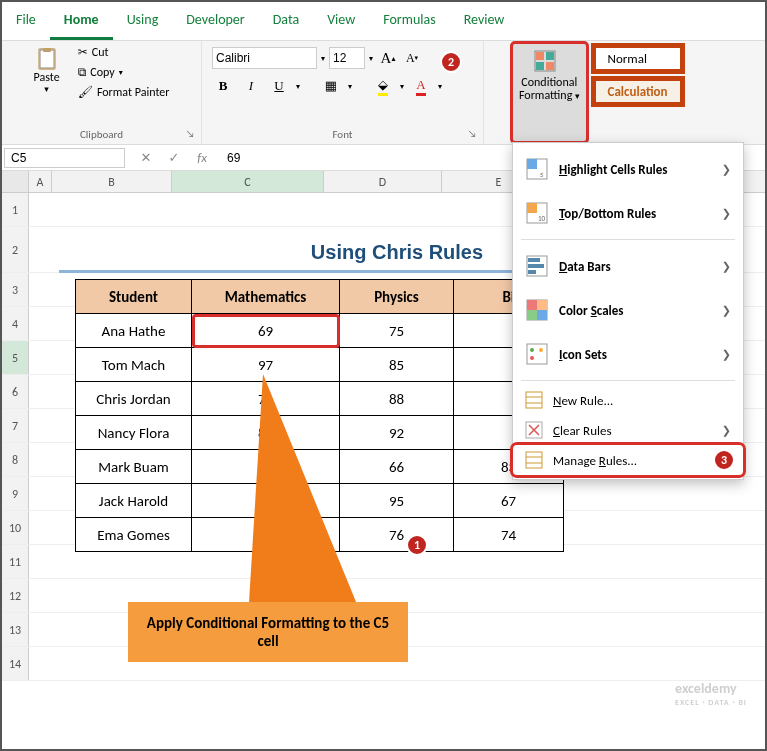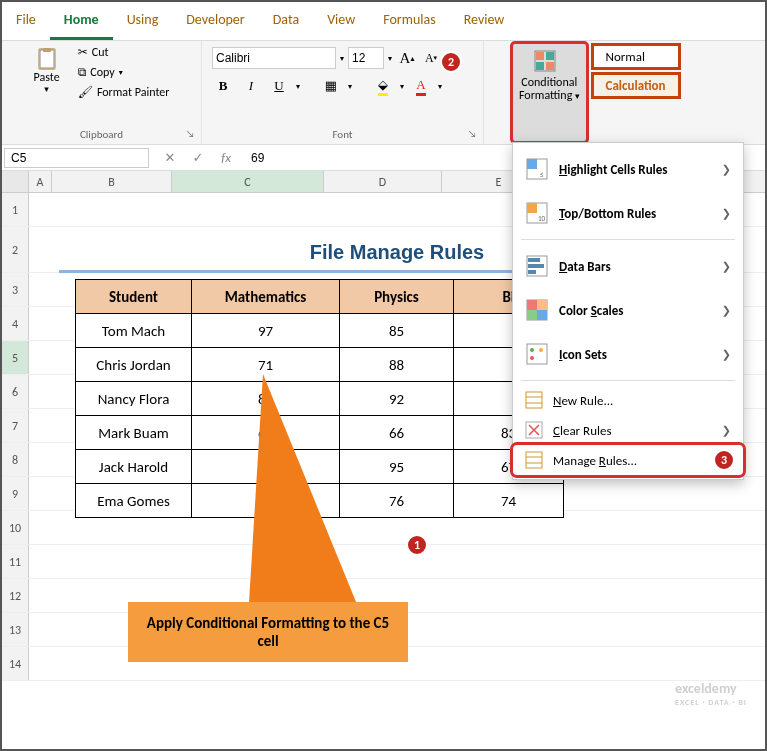--- a/index.html
+++ b/index.html
@@ -1,32 +1,32 @@
 <!DOCTYPE html>
 <html><head>
   <meta charset="utf-8">
   <style>
     * { box-sizing: border-box; margin: 0; padding: 0; }
     body { font-family: "Segoe UI", Calibri, sans-serif; font-size: 13px; background: #fff; width: 767px; height: 751px; overflow: hidden; position: relative; border: 2px solid #555;}
     .ribbon-tabs { display: flex; background: #fff; border-bottom: 1px solid #dcdcdc; font-size: 14px; }
-    .ribbon-tab { padding: 9px 14px; cursor: pointer; color: #a16207; }
+    .ribbon-tab { padding: 9px 14px; cursor: pointer; color: #15803d; }
     .ribbon-tab.active { color: #15803d; border-bottom: 3px solid #107c41; font-weight: 600;}
     .ribbon-body { display: flex; background: #f5f5f5; border-bottom: 1px solid #dcdcdc; height: 104px;}
     .ribbon-group { display: flex; flex-direction: column; align-items: center; border-right: 1px solid #e3e3e3; padding: 2px 4px 0 4px; position: relative;}
     .ribbon-group-label { font-size: 11px; color: #666; padding: 2px 0 3px 0;}
     .dialog-launcher { position:absolute; right:2px; bottom:3px; width:13px; height:13px; font-size:10px; line-height:11px; color:#777;}
     .ribbon-row { display: flex; align-items: center; gap: 2px; }
     .big-btn { display: flex; flex-direction: column; align-items: center; padding: 4px 6px; font-size: 12px; line-height: 1.1; text-align:center;}
     .big-btn.highlight { border: 3px solid #d82f2d; border-radius: 5px; background: #dcdcdc; }
     .small-btn { padding: 2px 6px; display:flex; align-items:center; gap:4px; font-size:12px;}
     .font-select { border:1px solid #ccc; background:#fff; height:22px; font-size:12px; padding:1px 3px;}
     .font-btn { width:22px; height:22px; display:inline-flex; align-items:center; justify-content:center; font-family:"Times New Roman",serif;}
     .underline { text-decoration:underline;}
     .name-box-row { display:flex; align-items:center; height:26px; border-bottom:1px solid #dcdcdc; background:#fff;}
-    .name-box { width:145px; border:1px solid #ccc; margin:2px; padding:2px 6px; font-size:12px; }
+    .name-box { width:121px; border:1px solid #ccc; margin:2px; padding:2px 6px; font-size:12px; }
     .fx-area { display:flex; align-items:center; gap:6px; padding:0 8px;}
     .fx-btn { width:22px; text-align:center; color:#888;}
     .formula-input { border:none; outline:none; padding:2px 6px; font-size:12px; flex:1;}
     .sheet { position: relative; background:#fff;}
     .col-headers { display:flex; height:22px; background:#f2f2f2; border-bottom:1px solid #ccc;}
     .corner-cell {width:27px; border-right:1px solid #ccc; background:#e8e8e8;}
     .col-h { border-right:1px solid #ccc; text-align:center; font-size:12px; line-height:22px; color:#555;}
     .colA{width:23px;}.colB{width:120px;}.colC{width:152px;}.colD{width:118px;}.colE{width:114px;}
     .col-h.active { background: #d3e8d9; }
     .grid-row { display:flex; height:34px; border-bottom:1px solid #eee;}
@@ -50,21 +50,21 @@
     .badge {display:inline-flex; align-items:center; justify-content:center; width:22px;height:22px;border-radius:50%; background:#c0251f; color:#fff; font-weight:bold; font-size:12px; border:2px solid #fff;}
     .badge1 {position:absolute; top:532px; left:404px; z-index:30;}
     .badge2 {position:absolute; top:10px; left:438px; z-index:30;}
     .badge3 {position:absolute; z-index:30; right:8px; top:50%; transform:translateY(-50%);}
     .callout {position:absolute; top:372px; left:126px; width:284px; height:300px; z-index:20; pointer-events:none;}
     .callout-point {position:absolute; top:0; left:120px; width:0; height:0; border-left:15px solid transparent; border-right:100px solid transparent; border-bottom:245px solid #f07d1a;}
     .callout-box {position:absolute; top:228px; left:0; width:280px; background:#f59c3e; color:#000; font-weight:bold; font-size:15px; text-align:center; padding:12px 10px;}
     .watermark {position:absolute; bottom:42px; right:18px; color:#bbb; font-size:14px; font-weight:600; z-index:25; opacity:0.7;}
     .watermark small {display:block; font-size:8px; letter-spacing:1px;}
     .styles-box {display:flex; flex-direction:column; gap:2px; padding:2px;}
-    .style-pill {border:3px solid #c2410c; padding:3px 12px; font-size:13px; background:#fff;}
+    .style-pill {border:5px solid #c2410c; padding:3px 12px; font-size:13px; background:#fff;}
     .style-pill.calc {color:#c06018; background:#f7f0e7; font-weight:bold;}
     u.hotkey {text-decoration:underline;}
   </style>
 </head>
 <body>
 
 <div class="ribbon-tabs">
   <div class="ribbon-tab">File</div>
   <div class="ribbon-tab active">Home</div>
   <div class="ribbon-tab">Using</div>
@@ -105,21 +105,21 @@
           </div>
       </div>
     </div>
     <div class="ribbon-group-label">Clipboard</div>
     <div class="dialog-launcher">↘</div>
   </div>
 
   <div class="ribbon-group" style="width:282px;">
     <div style="flex:1; display:flex; flex-direction:column; gap:6px; padding:4px 6px; width:100%;">
       <div class="ribbon-row">
-        <input class="font-select" style="width: 124px;" value="Calibri">
+        <input class="font-select" style="width: 105px;" value="Calibri">
           <span style="font-size:8px; padding:0 2px;">▾</span>
         <input class="font-select" style="width: 36px;" value="12">
           <span style="font-size:8px; padding:0 2px;">▾</span>
         <span class="font-btn" style="font-size:15px">A<sup style="font-size:8px">▴</sup></span>
         <span class="font-btn" style="font-size:12px">A<sup style="font-size:7px">▾</sup></span>
       </div>
       <div class="ribbon-row" style="gap:6px;">
         <span class="font-btn" style="font-weight:bold">B</span>
         <span class="font-btn" style="font-style:italic">I</span>
         <span class="font-btn underline">U</span>
@@ -181,21 +181,21 @@
     <div class="col-h colC active">C</div>
     <div class="col-h colD">D</div>
     <div class="col-h colE">E</div>
   </div>
   <div class="grid-row">
       <div class="row-h">1</div>
     </div>
   <div class="grid-row" style="height:46px">
       <div class="row-h" style="line-height:46px">2</div>
     <div style="flex:1">
-        <div class="title-text">File Manage Rules</div>
+        <div class="title-text">Using Chris Rules</div>
       </div>
   </div>
   <div class="grid-row">
       <div class="row-h">3</div>
     </div>
   <div class="grid-row">
       <div class="row-h">4</div>
     </div>
   <div class="grid-row">
       <div class="row-h active">5</div>
@@ -230,20 +230,26 @@
 
   <table class="data-table">
     <tbody>
         <tr>
       <th style="width:116px">Student</th>
       <th style="width:148px">Mathematics</th>
       <th style="width:114px">Physics</th>
       <th style="width:110px">Bi</th>
     </tr>
     <tr>
+      <td>Ana Hathe</td>
+      <td class="red-border-cell">69</td>
+      <td>75</td>
+      <td></td>
+    </tr>
+    <tr>
           <td>Tom Mach</td>
           <td>97</td>
           <td>85</td>
           <td></td>
         </tr>
     <tr>
           <td>Chris Jordan</td>
           <td>71</td>
           <td>88</td>
           <td></td>

